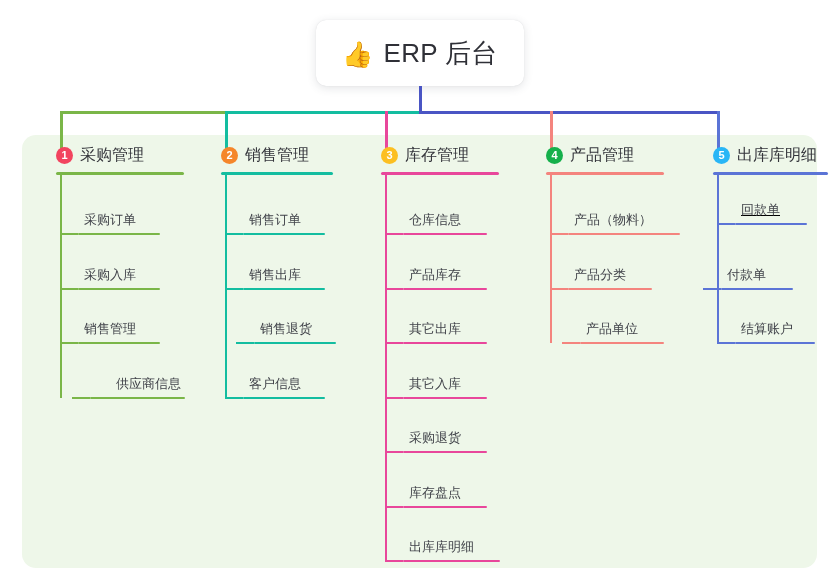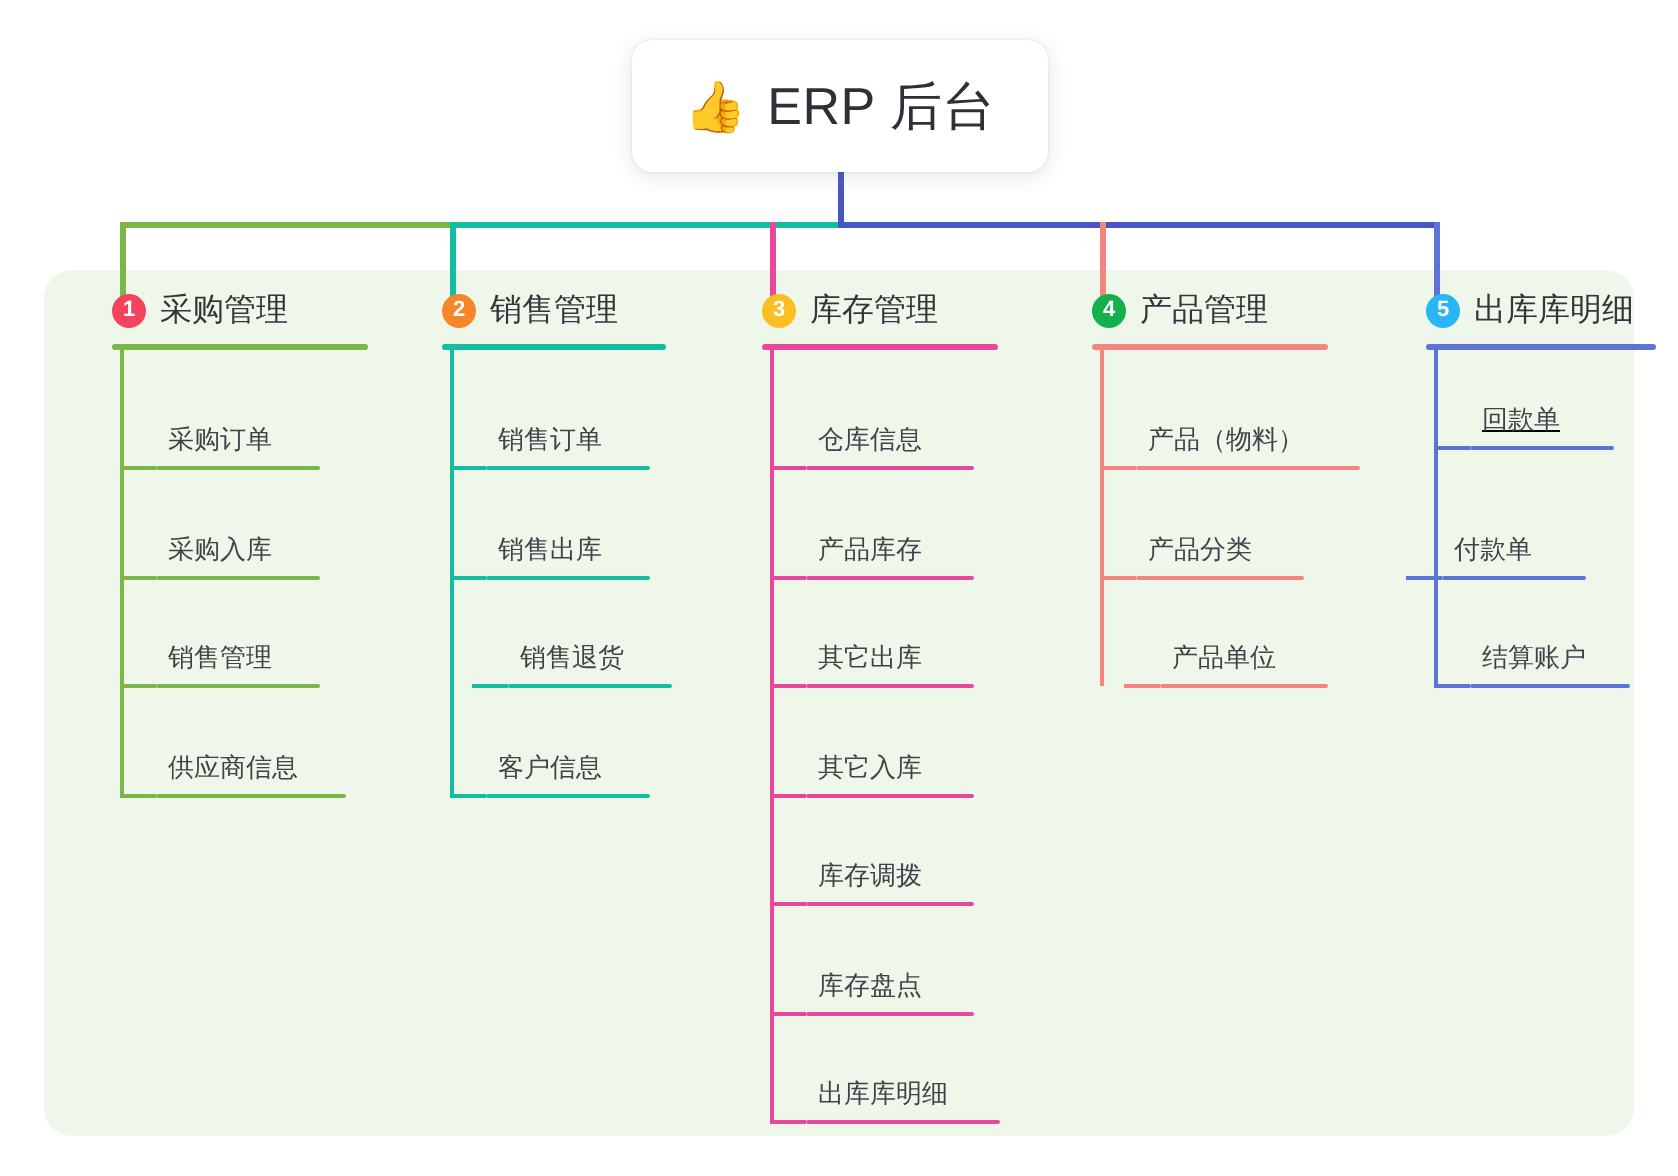--- a/index.html
+++ b/index.html
@@ -170,21 +170,21 @@
         <div class="leaf" style="left: 40px; top: 125.5px; width: 82px;">
           <span class="leaf-label">采购入库</span>
           <div class="leaf-rule" style="background: rgb(122, 182, 72);"></div>
           <div class="leaf-stub" style="background: rgb(122, 182, 72);"></div>
         </div>
         <div class="leaf" style="left: 40px; top: 180px; width: 82px;">
           <span class="leaf-label">销售管理</span>
           <div class="leaf-rule" style="background: rgb(122, 182, 72);"></div>
           <div class="leaf-stub" style="background: rgb(122, 182, 72);"></div>
         </div>
-        <div class="leaf" style="left: 40px; top: 234.5px; width: 95px;">
+        <div class="leaf" style="left: 52px; top: 234.5px; width: 95px; text-align: right;">
           <span class="leaf-label">供应商信息</span>
           <div class="leaf-rule" style="background: rgb(122, 182, 72);"></div>
           <div class="leaf-stub" style="background: rgb(122, 182, 72);"></div>
         </div>
       </div>
       <div class="column" style="left: 203px;">
         <div class="col-head">
           <span class="badge" style="background: rgb(245, 134, 42);">2</span>
           <span class="head-label">销售管理</span>
         </div>
@@ -232,21 +232,21 @@
           <span class="leaf-label">产品库存</span>
           <div class="leaf-rule" style="background: rgb(232, 71, 155);"></div>
           <div class="leaf-stub" style="background: rgb(232, 71, 155);"></div>
         </div>
         <div class="leaf" style="left: 40px; top: 234.5px; width: 84px;">
           <span class="leaf-label">其它入库</span>
           <div class="leaf-rule" style="background: rgb(232, 71, 155);"></div>
           <div class="leaf-stub" style="background: rgb(232, 71, 155);"></div>
         </div>
         <div class="leaf" style="left: 40px; top: 289px; width: 84px;">
-          <span class="leaf-label">库存调拨</span>
+          <span class="leaf-label">采购退货</span>
           <div class="leaf-rule" style="background: rgb(232, 71, 155);"></div>
           <div class="leaf-stub" style="background: rgb(232, 71, 155);"></div>
         </div>
         <div class="leaf" style="left: 40px; top: 343.5px; width: 84px;">
           <span class="leaf-label">库存盘点</span>
           <div class="leaf-rule" style="background: rgb(232, 71, 155);"></div>
           <div class="leaf-stub" style="background: rgb(232, 71, 155);"></div>
         </div>
         <div class="leaf" style="left: 40px; top: 398px; width: 97px;">
           <span class="leaf-label">出库库明细</span>

